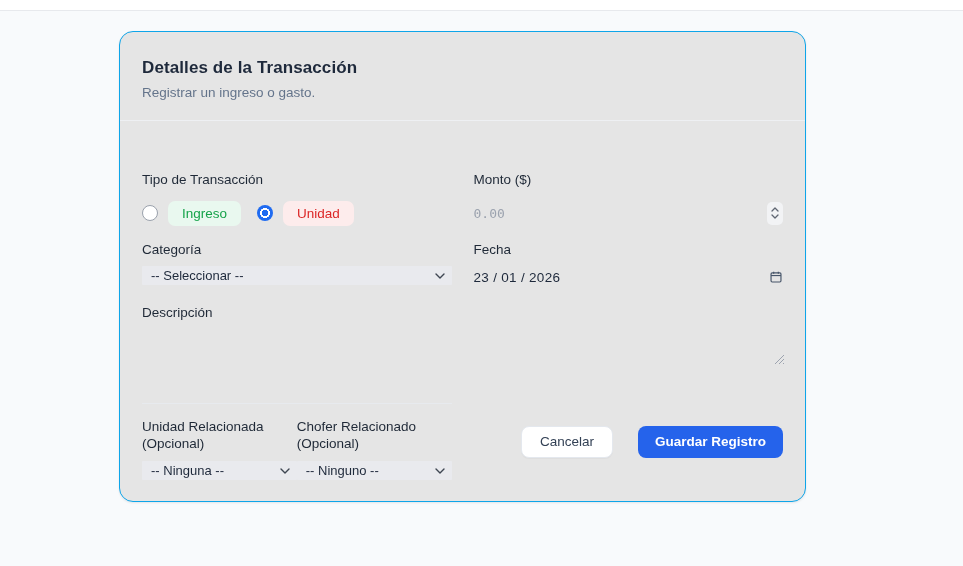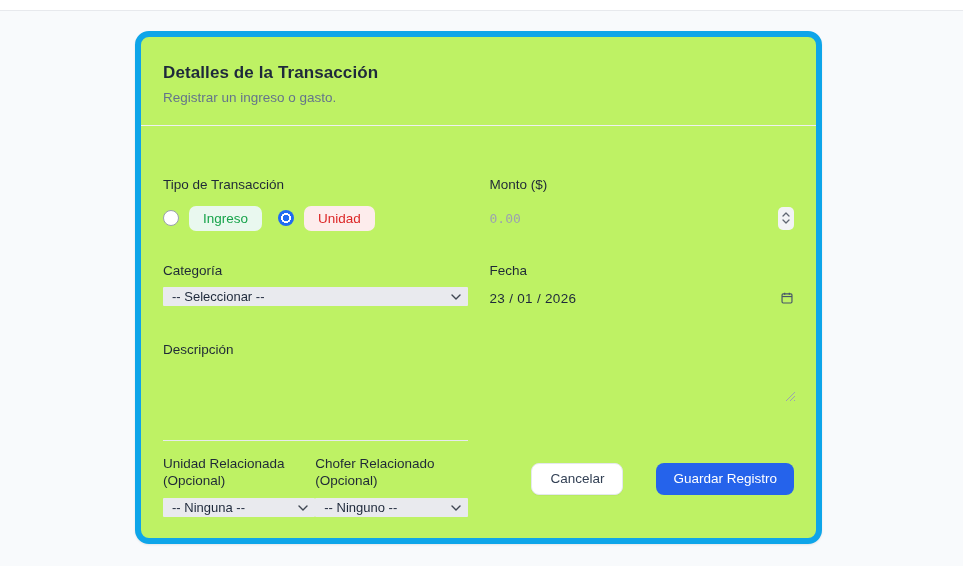--- a/index.html
+++ b/index.html
@@ -4,22 +4,22 @@
 <style>
   html,body{margin:0;padding:0;}
   body{
     width:963px;height:566px;position:relative;overflow:hidden;
     background:#f8fafc;
     font-family:"Liberation Sans","DejaVu Sans",sans-serif;
     -webkit-font-smoothing:antialiased;
   }
   .top-strip{height:10px;background:#ffffff;border-bottom:1px solid #e7e9ed;}
   .card{
-    position:absolute;left:135px;top:31px;width:687px;box-sizing:border-box;
-    background:#bef264;border:6px solid #0ea5e9;border-radius:14px;
+    position:absolute;left:119px;top:31px;width:687px;box-sizing:border-box;
+    background:#e5e5e5;border:1px solid #0ea5e9;border-radius:14px;
     box-shadow:0 1px 2px rgba(16,24,40,.05),0 1px 3px rgba(16,24,40,.04);
   }
   .card-header{padding:26px 22px 20px;border-bottom:1px solid #eef0f3;}
   .card-title{font-size:17px;font-weight:700;color:#1e293b;letter-spacing:.1px;}
   .card-sub{margin-top:7px;font-size:13.5px;color:#64748b;}
   .card-body{padding:50px 22px 21px;}
   .grid2{display:grid;grid-template-columns:1fr 1fr;column-gap:22px;}
   .field-label{font-size:13.5px;color:#1f2937;line-height:17px;}
   .mb13{margin-bottom:13px;}
   .mb8{margin-bottom:8px;}
@@ -53,39 +53,39 @@
     -webkit-appearance:none;appearance:none;width:100%;height:19px;
     background:#e9eaee;border:none;border-radius:1px;outline:none;
     font-family:Liberation Sans, sans-serif;
     font-size:13px;color:#1e293b;padding:0 32px 0 9px;cursor:pointer;
   }
   .chevron{position:absolute;right:7px;top:50%;transform:translateY(-50%);display:flex;pointer-events:none;}
   
   .fecha-row{display:flex;align-items:center;justify-content:space-between;height:22px;}
   .fecha-value{font-size:13.5px;color:#1e293b;letter-spacing:.3px;}
   
-  .row-gap{margin-top:32px;}
+  .row-gap{margin-top:16px;}
   .desc-wrap{position:relative;margin-top:6px;}
   .desc-textarea{
     display:block;width:100%;height:38px;box-sizing:border-box;border:none;outline:none;
     resize:none;background:transparent;font-family:"Liberation Sans","DejaVu Sans",sans-serif;
     font-size:13.5px;color:#1e293b;padding:0;
   }
   .resize-handle{position:absolute;right:-2px;bottom:0;cursor:nwse-resize;line-height:0;}
   
   .bottom-grid{display:grid;grid-template-columns:1fr 1fr;column-gap:22px;margin-top:38px;}
   .hr-left{border:none;border-top:1px solid #e7eaee;margin:0 0 14px 0;}
   .grid2small{display:grid;grid-template-columns:1fr 1fr;}
   .opt-label{margin-bottom:9px;}
   .footer-actions{display:flex;align-items:center;justify-content:flex-end;gap:25px;}
   .btn{height:32px;border-radius:8px;font-size:13.5px;cursor:pointer;
        font-family:"Liberation Sans","DejaVu Sans",sans-serif;display:inline-flex;align-items:center;}
   .btn-cancel{background:#fff;border:1px solid #e4e8ee;color:#334155;padding:0 18px;
               box-shadow:0 1px 1px rgba(0,0,0,.03);}
-  .btn-save{background:#2563eb;border:none;color:#ffffff;padding:12px 17px;font-weight:400;margin-left:8px;}
+  .btn-save{background:#2563eb;border:none;color:#ffffff;padding:12px 17px;font-weight:700;}
 </style>
 </head>
 <body>
 
 <div class="top-strip"></div>
 
 <div class="card">
 
   <div class="card-header">
     <div class="card-title">Detalles de la Transacción</div>

